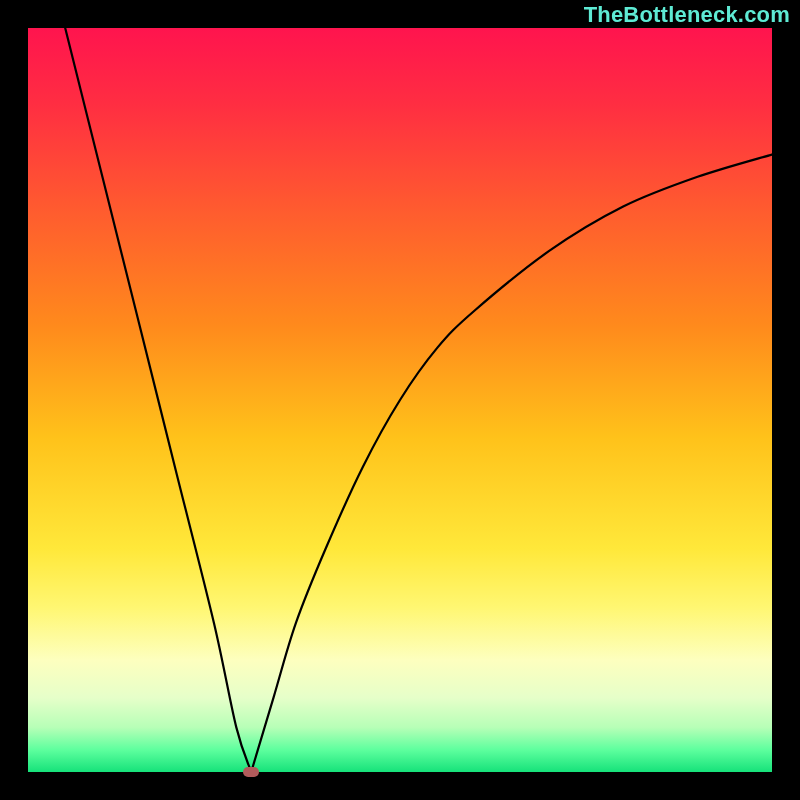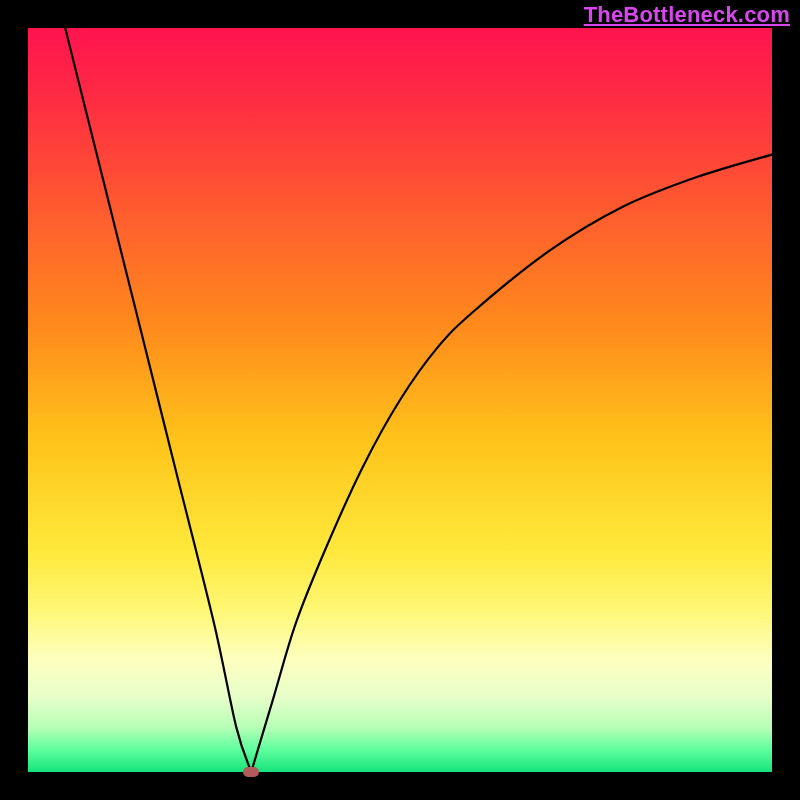--- a/index.html
+++ b/index.html
@@ -14,26 +14,25 @@
   .frame {
     position: relative;
     width: 800px;
     height: 800px;
     background: #000;
   }
   .watermark {
     position: absolute;
     top: 2px;
     right: 10px;
-    color: #d946ef;
+    color: #5eead4;
     font-size: 22px;
     font-weight: 600;
     letter-spacing: 0.2px;
     z-index: 5;
-    text-decoration: underline;
   }
   .plot {
     position: absolute;
     left: 28px;
     top: 28px;
     width: 744px;
     height: 744px;
   }
   .marker {
     position: absolute;

